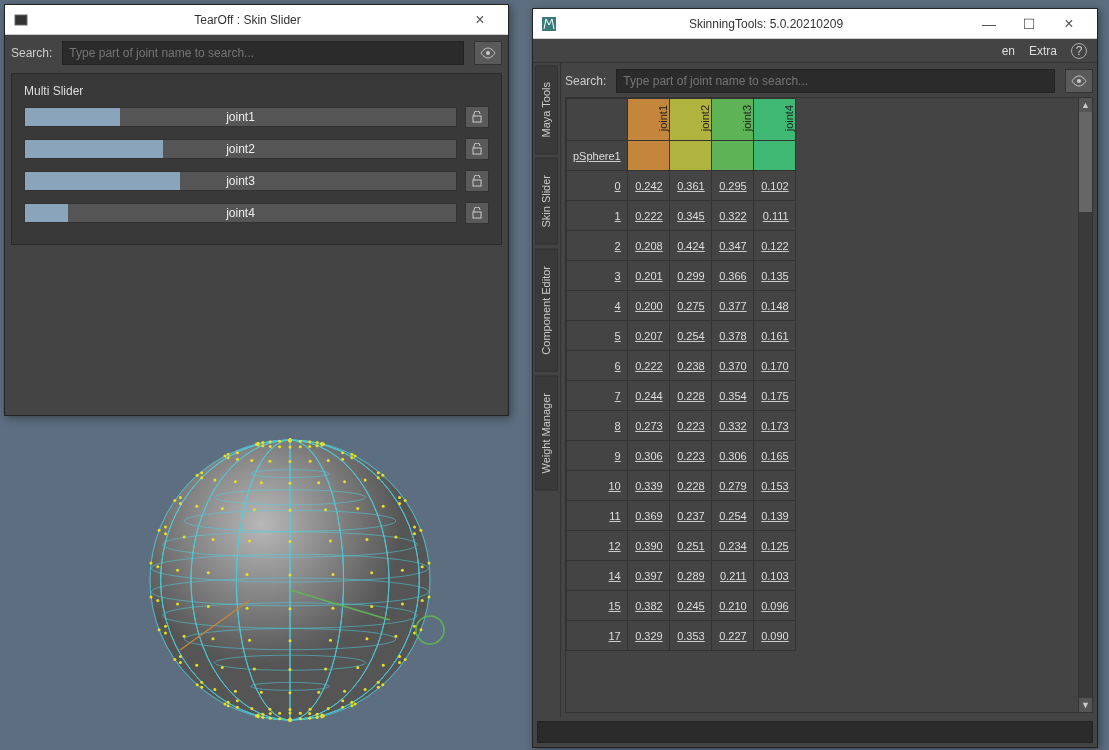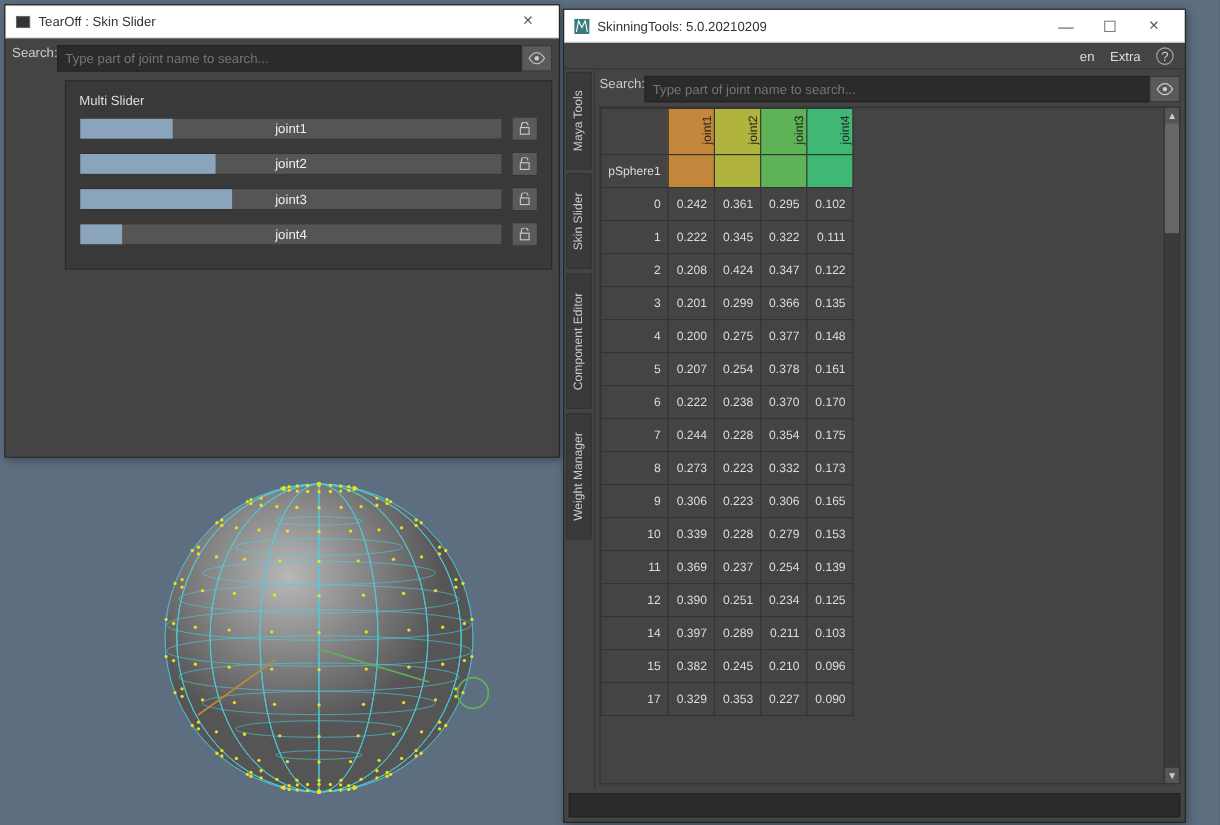--- a/index.html
+++ b/index.html
@@ -2,53 +2,53 @@
 <html><head>
 <meta charset="utf-8">
 <style>
 * { box-sizing: border-box; margin: 0; padding: 0; font-family: "Segoe UI", Arial, sans-serif; }
 body { background: #5d6e80; width: 1109px; height: 750px; position: relative; overflow: hidden; font-size: 12px; color: #ccc; }
 
 
 .window { position: absolute; background: #444; border: 1px solid #222; box-shadow: 2px 2px 8px rgba(0,0,0,0.4); }
 .titlebar { height: 30px; background: #fff; color: #333; display: flex; align-items: center; padding: 0 8px; font-size: 12px; border-bottom: 1px solid #ccc; }
 .titlebar .icon { width: 16px; height: 16px; margin-right: 6px; display: inline-flex; align-items: center; justify-content: center; }
-.titlebar .title { flex: 1; }
+.titlebar .title { flex: 1; text-align: center; }
 .titlebar .winbtn { width: 40px; height: 100%; display: flex; align-items: center; justify-content: center; color: #555; font-size: 14px; }
 .titlebar .winbtn.close { font-size: 16px; }
 
 
 #tearoff { left: 4px; top: 4px; width: 505px; height: 412px; }
 #tearoff .body { padding: 6px; background: #444; height: calc(100% - 30px); }
-.searchrow { display: flex; align-items: flex-start; gap: 0; margin-bottom: 8px; }
+.searchrow { display: flex; align-items: center; gap: 10px; margin-bottom: 8px; }
 .searchrow label { color: #ccc; }
 .searchrow input { flex: 1; background: #2b2b2b; border: 1px solid #222; color: #888; padding: 4px 6px; font-size: 12px; }
 .eyebtn { width: 28px; height: 24px; background: #5a5a5a; border: 1px solid #333; display: flex; align-items: center; justify-content: center; color: #ccc; }
-.panel { background: #393939; border: 1px solid #2a2a2a; padding: 10px 12px; margin-left: 48px; }
+.panel { background: #393939; border: 1px solid #2a2a2a; padding: 10px 12px; }
 .panel-title { color: #ddd; margin-bottom: 8px; }
 .sliderrow { display: flex; align-items: center; gap: 8px; margin-bottom: 10px; }
 .slider { flex: 1; height: 20px; background: #555; border: 1px solid #333; position: relative; display: flex; align-items: center; justify-content: center; }
 .slider .fill { position: absolute; left: 0; top: 0; height: 100%; background: #8aa5bb; }
 .slider .label { position: relative; z-index: 1; color: #eee; font-size: 12px; }
 .lockbtn { width: 24px; height: 22px; background: #5a5a5a; border: 1px solid #333; display: flex; align-items: center; justify-content: center; color: #ccc; font-size: 11px; }
 
 
-#skintools { left: 512px; top: 8px; width: 566px; height: 740px; background: #444; }
+#skintools { left: 532px; top: 8px; width: 566px; height: 740px; background: #444; }
 #skintools .body { height: calc(100% - 30px); display: flex; flex-direction: column; }
 .menubar { height: 24px; background: #444; display: flex; justify-content: flex-end; align-items: center; gap: 14px; padding: 0 10px; color: #ddd; border-bottom: 1px solid #333; }
 .menubar span { font-size: 12px; }
 .helpicon { width: 16px; height: 16px; border: 1px solid #aaa; border-radius: 50%; display: flex; align-items: center; justify-content: center; font-size: 11px; color: #ccc; }
 .content { flex: 1; display: flex; overflow: hidden; }
 .vtabs { width: 28px; background: #444; border-right: 1px solid #333; display: flex; flex-direction: column; }
 .vtab { padding: 16px 4px; border: 1px solid #333; margin: 2px; background: #3a3a3a; writing-mode: vertical-rl; transform: rotate(180deg); text-align: center; font-size: 11px; color: #ccc; }
 .main { flex: 1; display: flex; flex-direction: column; padding: 4px; overflow: hidden; }
 .main .searchrow { margin: 2px 0 4px 0; }
 .tablewrap { flex: 1; overflow: hidden; position: relative; background: #444; border: 1px solid #333; }
 .tablecontent { position: relative; }
-table { border-collapse: collapse; }
+table { border-collapse: collapse; text-decoration: underline; }
 th, td { border: 1px solid #333; font-size: 11px; text-align: right; padding: 3px 6px; height: 30px; background: #444; color: #ddd; }
 th.rowhead { width: 60px; text-align: right; background: #444; color: #ddd; font-weight: normal; }
 th.jointhead { width: 42px; height: 42px; padding: 0; vertical-align: middle; }
 th.jointhead .jtext { writing-mode: vertical-rl; transform: rotate(180deg); display: inline-block; font-size: 11px; color: #222; font-weight: normal; }
 td.val { width: 42px; }
 .meshname { text-align: right; font-weight: normal; background: #444; }
 .scrollbar { position: absolute; right: 0; top: 0; width: 14px; height: 100%; background: #3a3a3a; border-left: 1px solid #333; }
 .scrollbar .thumb { position: absolute; width: 100%; background: #666; }
 .scrollbar .arrow { width: 100%; height: 14px; background: #555; display: flex; align-items: center; justify-content: center; color: #ccc; font-size: 9px; position: absolute; }
 .statusbar { height: 22px; background: #2b2b2b; border: 1px solid #222; margin: 4px; }

